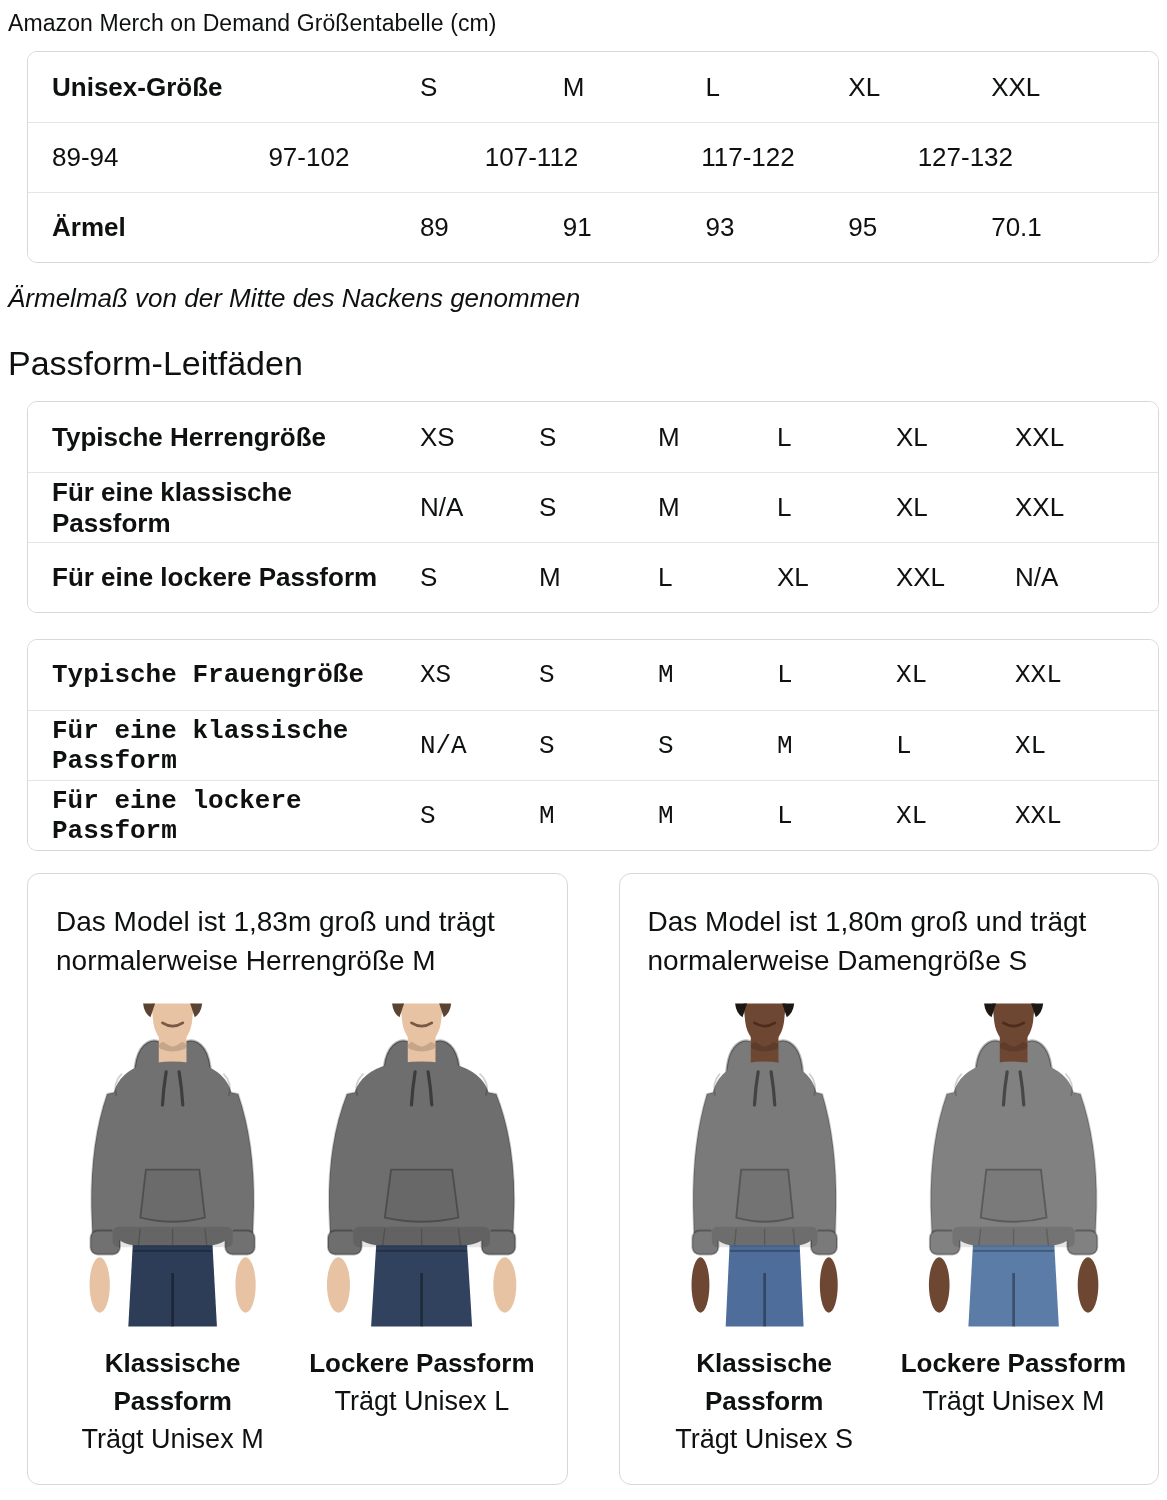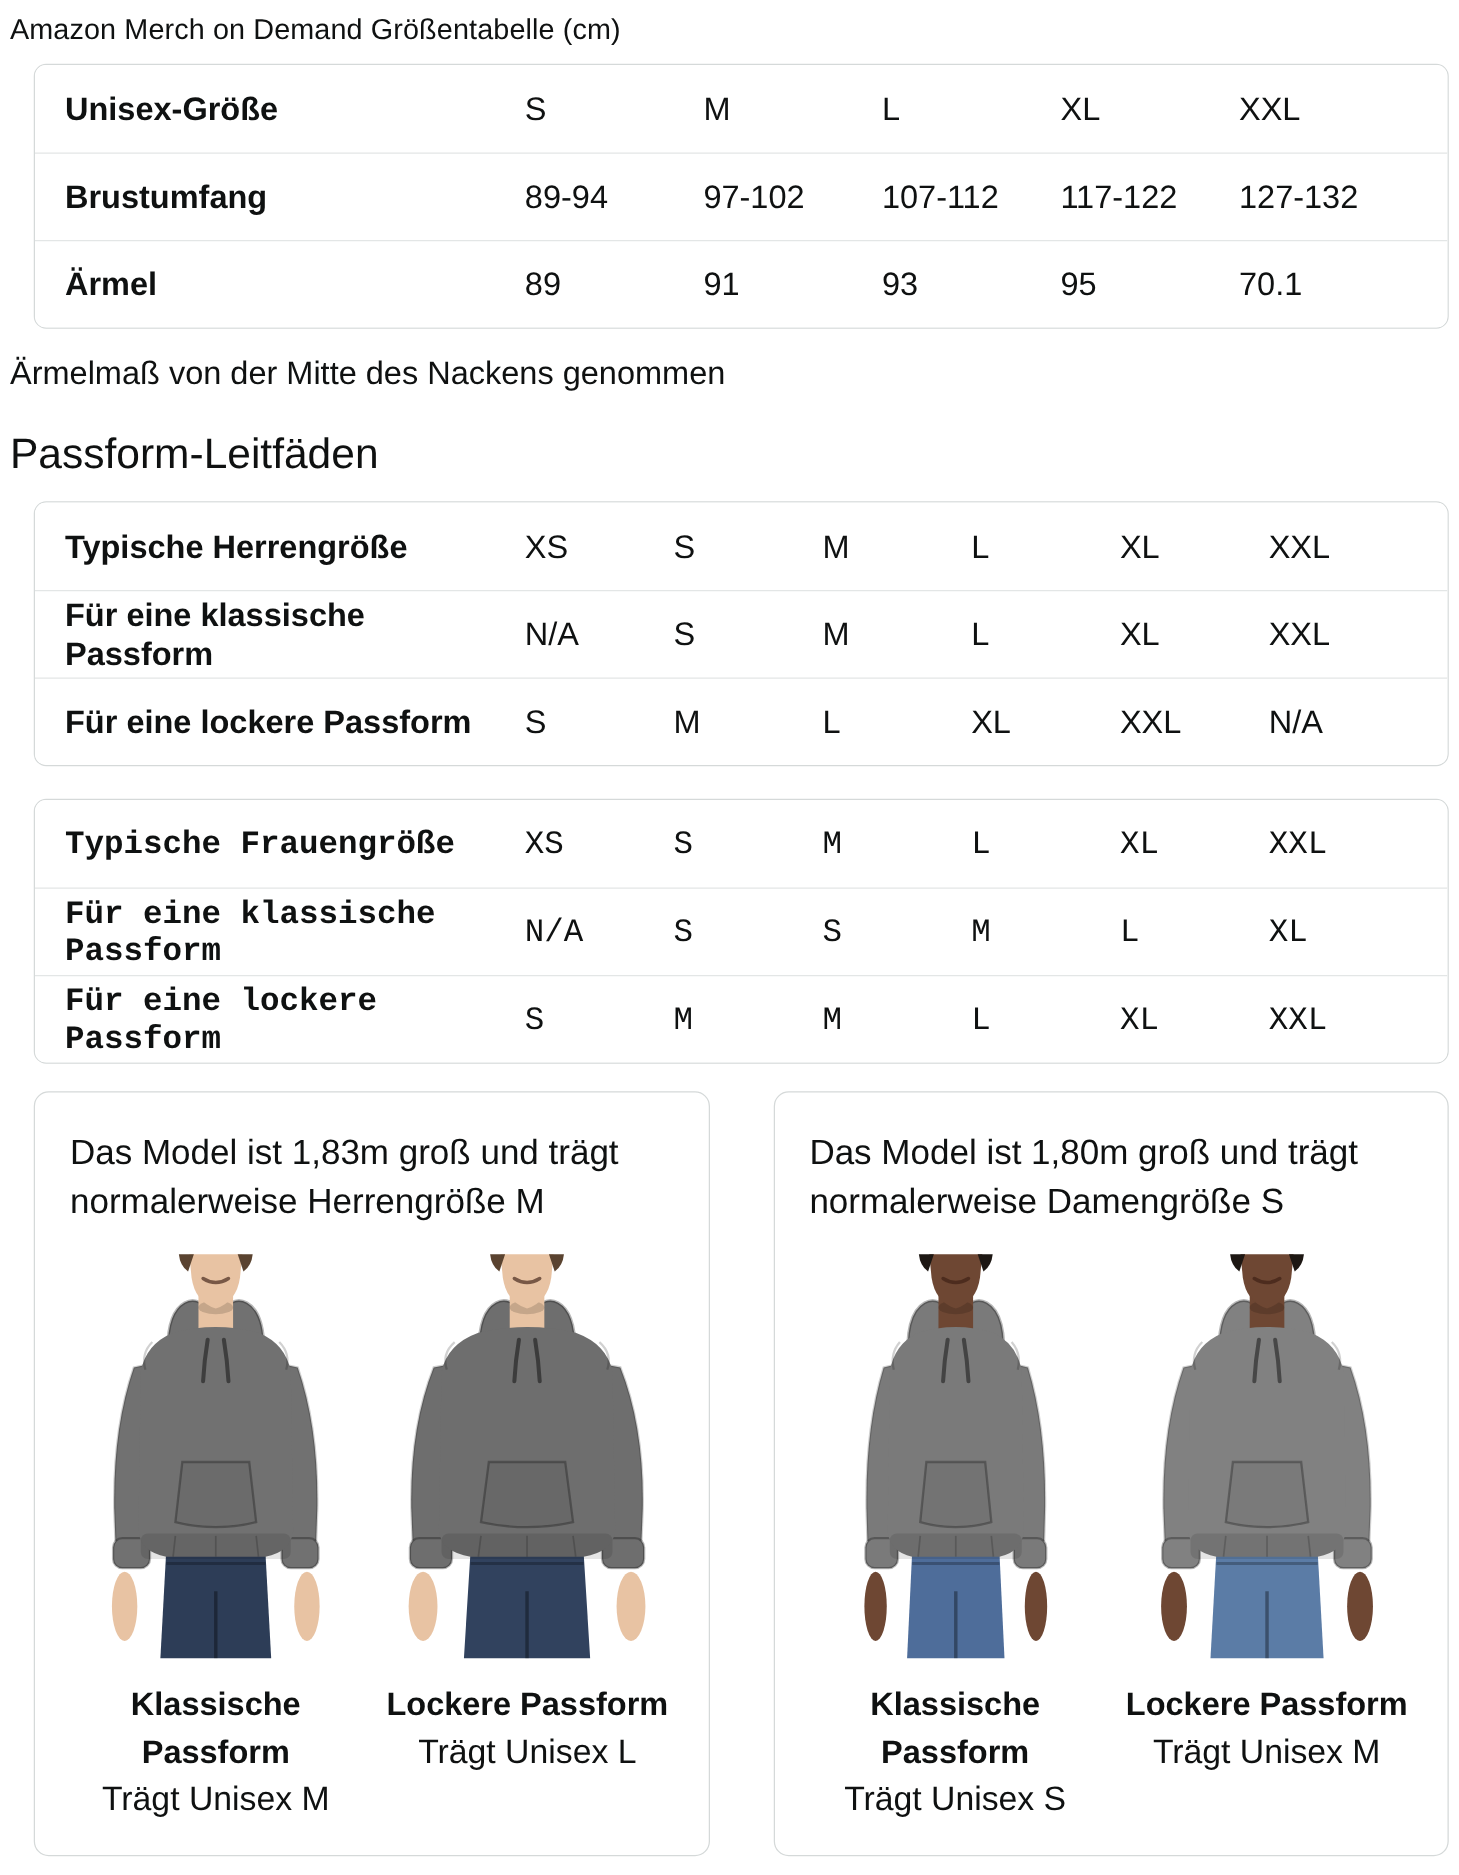--- a/index.html
+++ b/index.html
@@ -20,20 +20,21 @@
   }
   h2.section-heading {
     font-size: 34px;
     font-weight: 400;
     margin: 30px 0 18px 0;
   }
   p.note {
     font-size: 26px;
     font-weight: 400;
     margin: 20px 0 0 0;
+    font-style: italic;
   }
 
   .card {
     background: #fff;
     border: 1px solid #d5d9d9;
     border-radius: 10px;
     overflow: hidden;
     margin-left: 19px;
   }
   .tablecard { margin-top: 0; }
@@ -95,21 +96,20 @@
     <div class="ttable">
         <div class="trow">
           <div class="tlabel">Unisex-Größe</div>
           <div class="tcell">S</div>
           <div class="tcell">M</div>
           <div class="tcell">L</div>
           <div class="tcell">XL</div>
           <div class="tcell">XXL</div>
         </div>
         <div class="trow">
-          <div class="tlabel">Brustumfang</div>
           <div class="tcell">89-94</div>
           <div class="tcell">97-102</div>
           <div class="tcell">107-112</div>
           <div class="tcell">117-122</div>
           <div class="tcell">127-132</div>
         </div>
         <div class="trow">
           <div class="tlabel">Ärmel</div>
           <div class="tcell">89</div>
           <div class="tcell">91</div>

